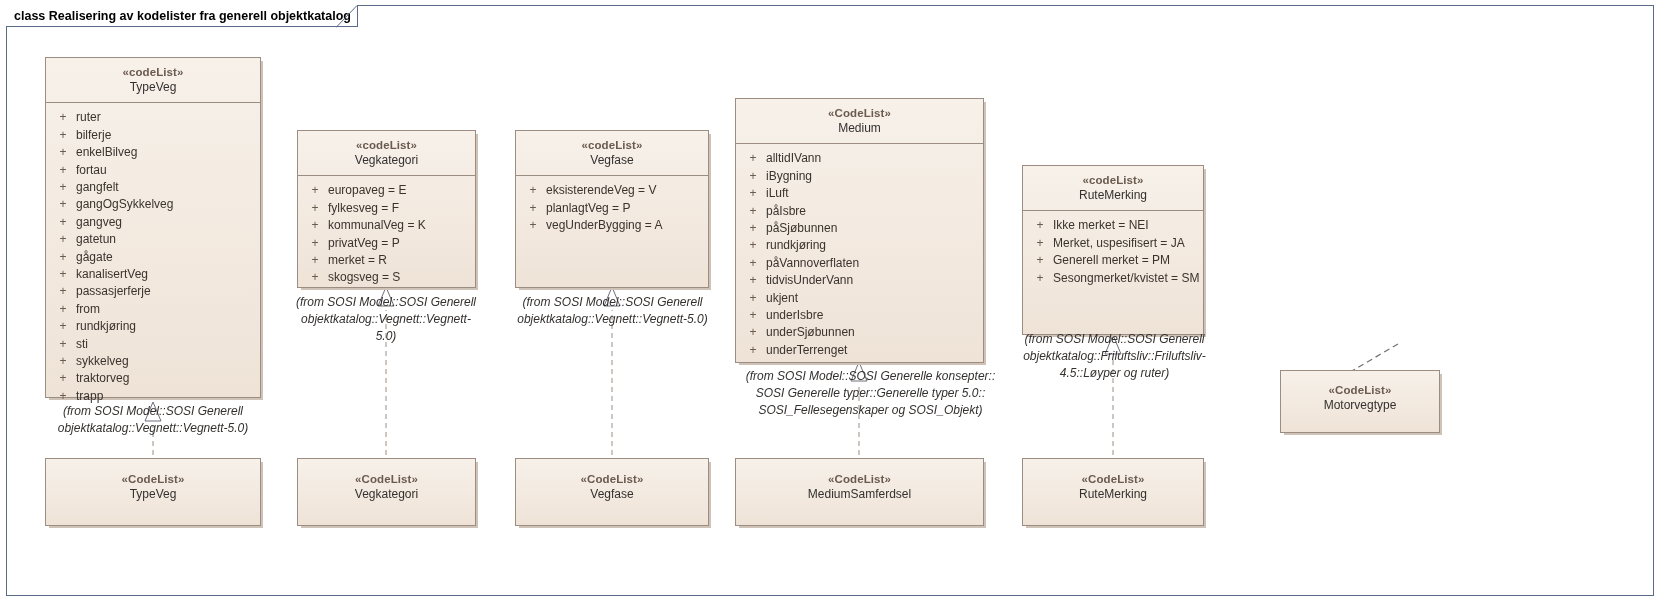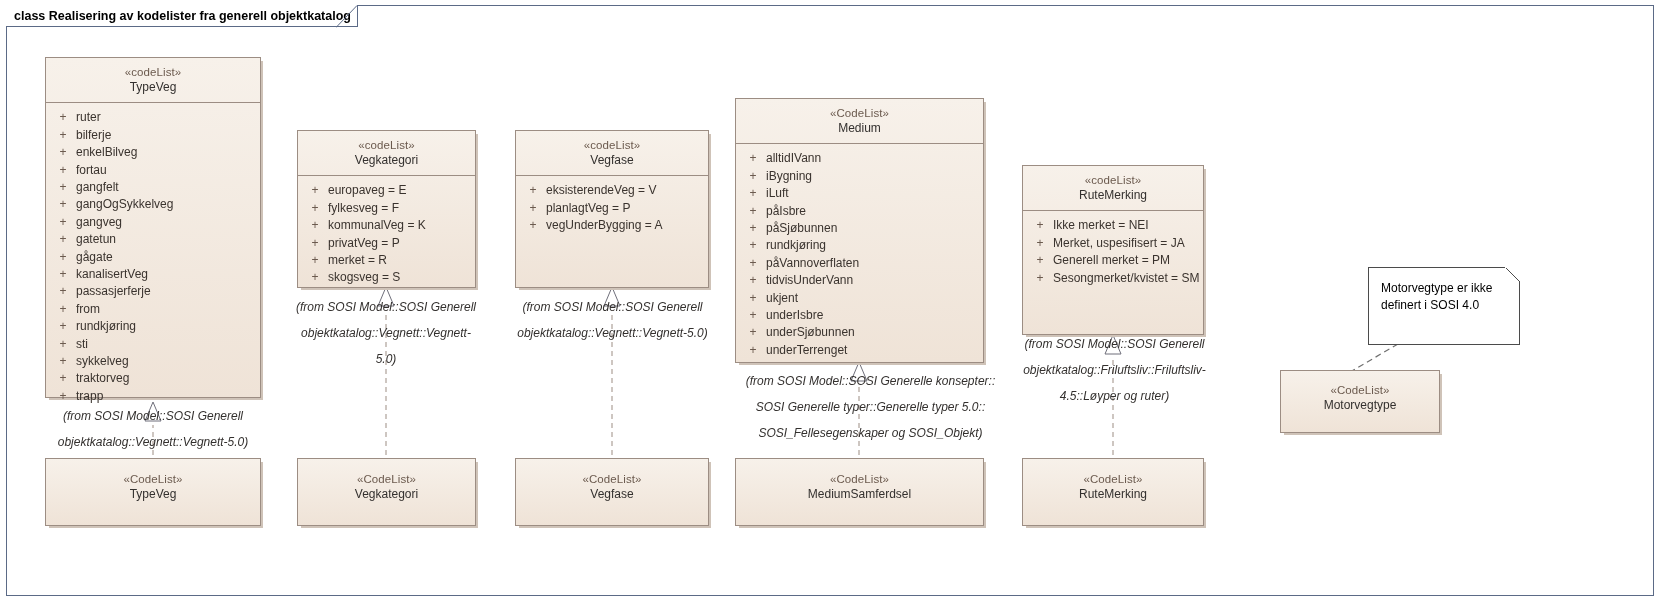--- a/index.html
+++ b/index.html
@@ -67,20 +67,21 @@
     padding: 7px 6px 7px 6px;
     text-align: center;
     border-bottom: 1px solid #9c8d83;
     line-height: 1.25;
   }
   .uclass.noborder-hdr .hdr { border-bottom: none; }
   .stereo {
     font-size: 11.5px;
     color: #6b5a4e;
     letter-spacing: 0.1px;
+    font-weight: bold;
   }
   .cname {
     font-size: 12px;
     font-weight: normal;
     color: #33302e;
     margin-top: 1px;
   }
   .uclass .body {
     padding: 6px 4px 6px 4px;
   }
@@ -99,21 +100,21 @@
   }
   .attr .nm { flex: 1 1 auto; }
 
   
   .fromcap {
     position: absolute;
     font-size: 12px;
     font-style: italic;
     color: #33302e;
     text-align: center;
-    line-height: 26px;
+    line-height: 17px;
     white-space: pre-line;
   }
 
   
   .note {
     position: absolute;
     box-sizing: border-box;
     background: #ffffff;
     border: 1px solid #4b4b4b;
   }
@@ -426,29 +427,20 @@
     </div>
   </div>
 
   <div class="uclass noborder-hdr" style="left:1022px; top:458px; width:182px; height:68px;">
     <div class="hdr" style="padding-top:13px;">
       <div class="stereo">«CodeList»</div>
       <div class="cname">RuteMerking</div>
     </div>
   </div>
 
-  <div class="note" style="left:1368px; top:267px; width:152px; height:78px;">
-    <svg class="fold" viewBox="0 0 15 15">
-      <path d="M0 0 L15 15 L15 0 Z" fill="#ffffff"></path>
-      <path d="M0 0 L15 15" stroke="#4b4b4b" stroke-width="1" fill="none"></path>
-      <path d="M0 0 L15 0" stroke="#ffffff" stroke-width="2" fill="none"></path>
-    </svg>
-    <div class="note-txt">Motorvegtype er ikke
-definert i SOSI 4.0</div>
-  </div>
 
   <div class="uclass noborder-hdr" style="left:1280px; top:370px; width:160px; height:63px;">
     <div class="hdr" style="padding-top:12px;">
       <div class="stereo">«CodeList»</div>
       <div class="cname">Motorvegtype</div>
     </div>
   </div>
 
 </div>
 

